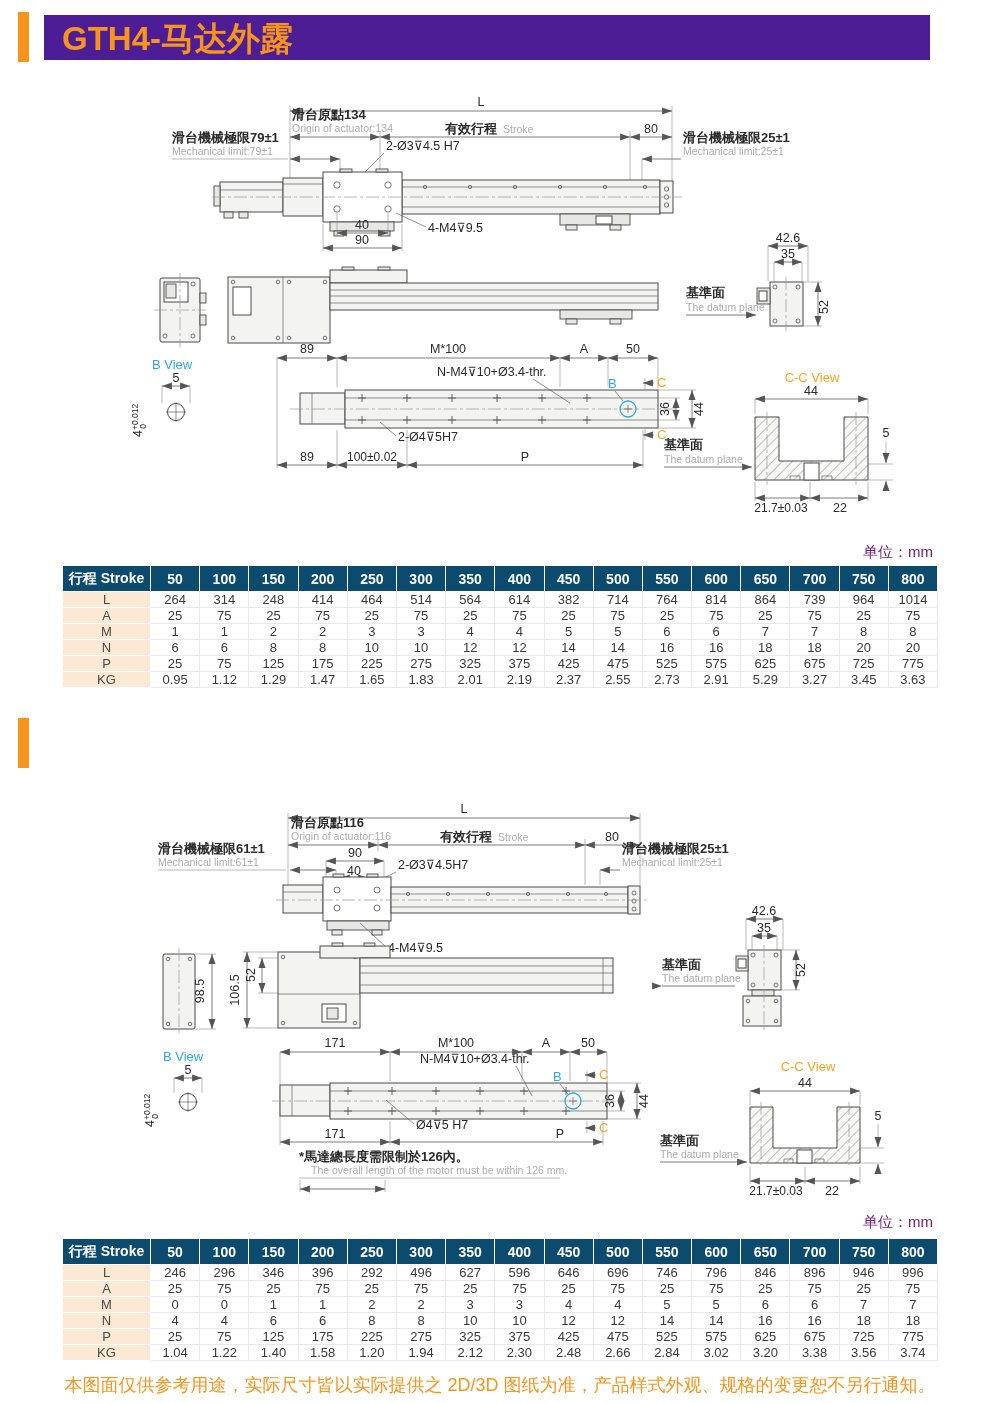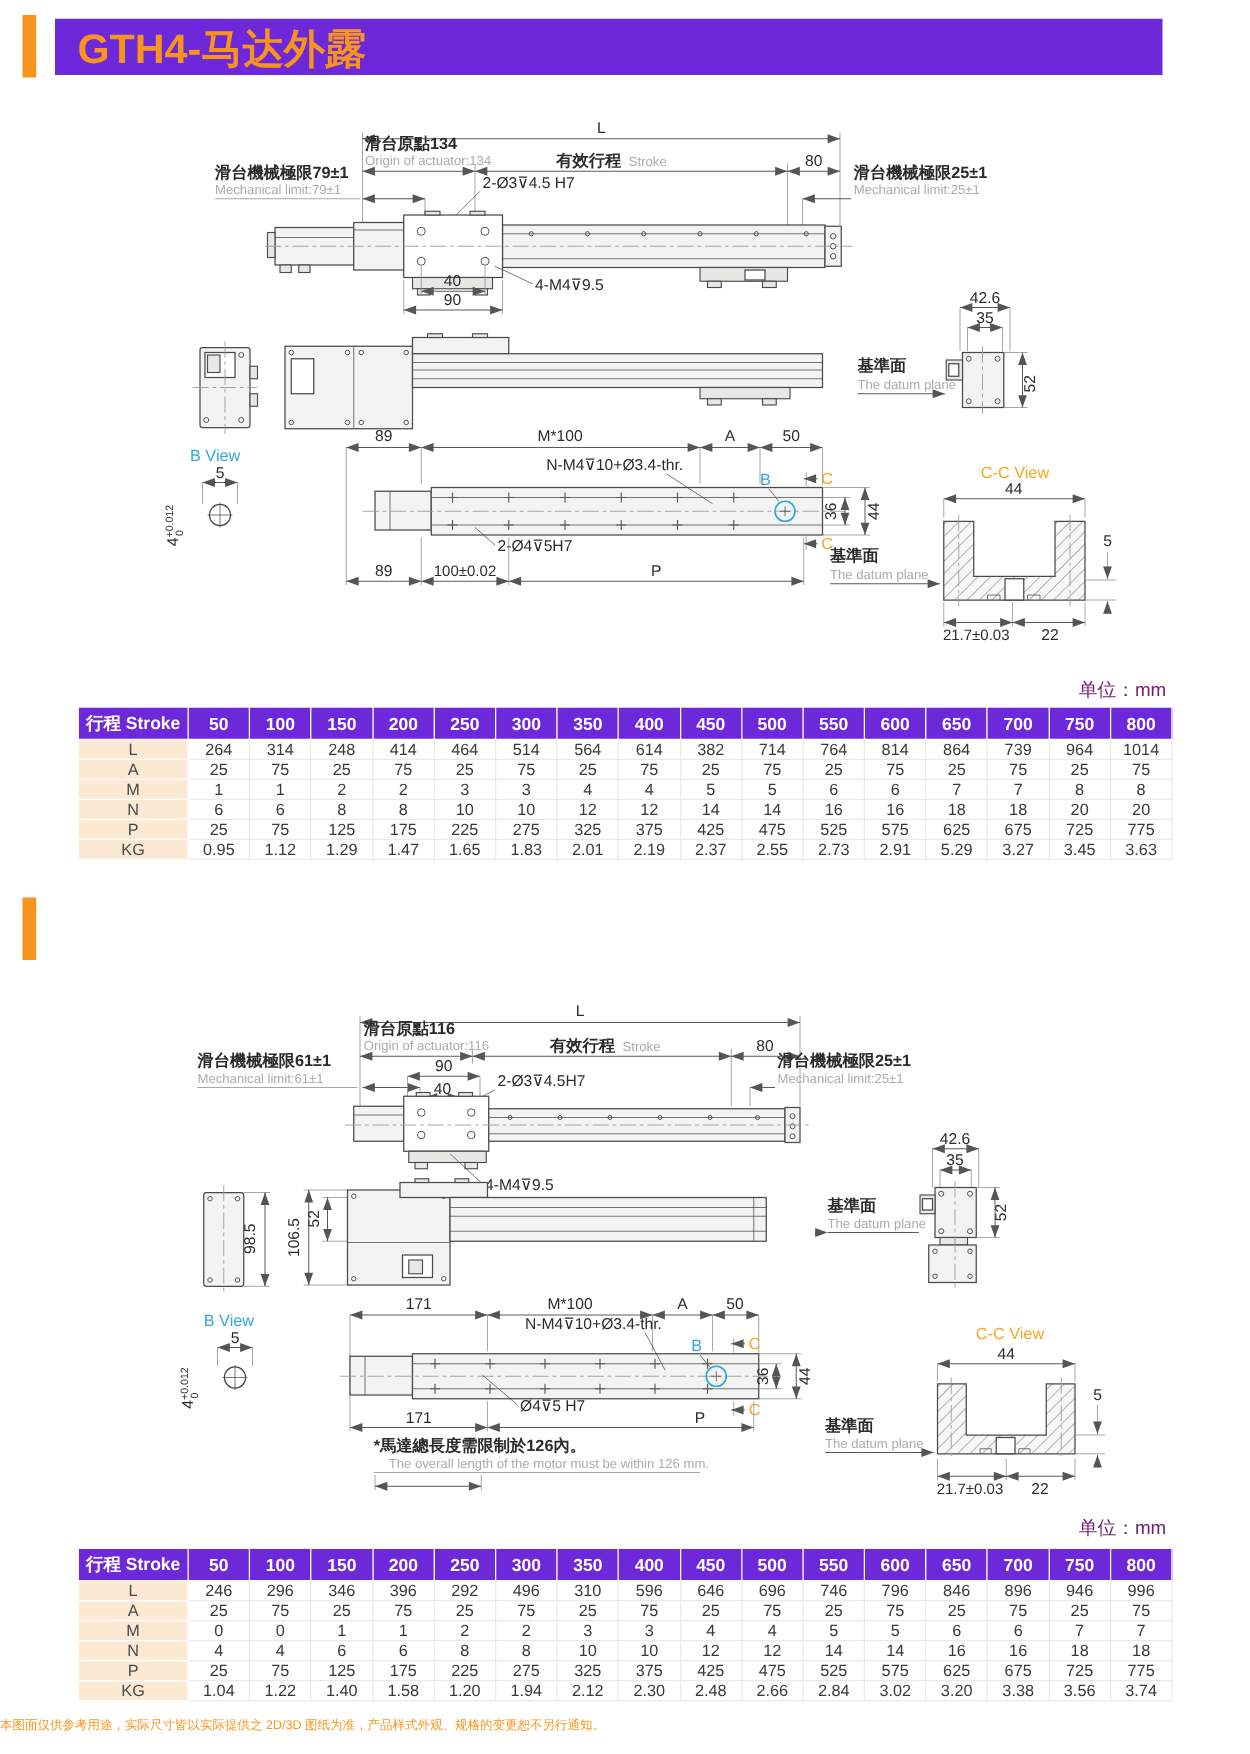--- a/index.html
+++ b/index.html
@@ -1,26 +1,26 @@
 <!DOCTYPE html>
 <html><head>
 <meta charset="utf-8">
 <style>
   html,body{margin:0;padding:0;background:#fff;}
   .page{position:relative;width:1000px;height:1403px;background:#fff;font-family:"Liberation Sans",sans-serif;overflow:hidden;}
   .sec-header{position:absolute;left:0;width:100%;height:52px;}
   .accent-bar{position:absolute;left:18px;top:0;width:11px;height:50px;background:#F7941D;}
-  .band{position:absolute;left:44px;top:3px;right:70px;height:45px;background:#6d28d9;}
+  .band{position:absolute;left:44px;top:3px;right:70px;height:45px;background:#4c1d95;}
   .band h1{margin:0;padding:3px 0 0 18px;font-size:33px;line-height:42px;font-weight:bold;color:#F7941D;font-family:"Liberation Sans",sans-serif;}
   .unit{position:absolute;right:67px;font-size:15px;color:#701a75;}
   .dim-table{position:absolute;left:62px;width:876px;border-collapse:collapse;table-layout:fixed;}
-  .dim-table th{background:#6d28d9;color:#fff;font-size:14px;font-weight:bold;height:25px;border:1px solid #fff;padding:0;text-align:center;}
+  .dim-table th{background:#0c4a6e;color:#fff;font-size:14px;font-weight:bold;height:25px;border:1px solid #fff;padding:0;text-align:center;}
   .dim-table td{background:#fff;color:#3a3a3a;font-size:13px;height:15px;border:1px solid #E9E9E9;padding:0;text-align:center;line-height:1;}
   .dim-table td.rl{background:#FBE9D3;color:#4a4a4a;border:1px solid #fff;}
-  .footer{position:absolute;top:1373px;left:0;width:100%;text-align:left;color:#F7941D;font-size:10px;}
+  .footer{position:absolute;top:1373px;left:0;width:100%;text-align:center;color:#F7941D;font-size:18px;}
   svg.drawing{position:absolute;left:0;}
   svg .pl{fill:#F3F3F1;stroke:#4A4A4A;stroke-width:1;}
   svg .pw{fill:#FFFFFF;stroke:#4A4A4A;stroke-width:1;}
   svg .pd{fill:#E7E7E4;stroke:#4A4A4A;stroke-width:.9;}
   svg .tn{fill:none;stroke:#4A4A4A;stroke-width:.6;}
   svg .dm{fill:none;stroke:#5a5a5a;stroke-width:.8;}
   svg .ex{fill:none;stroke:#8a8a8a;stroke-width:.6;}
   svg .cl{fill:none;stroke:#9a9a9a;stroke-width:.7;stroke-dasharray:13 3 3 3;}
   svg .hole{fill:none;stroke:#555;stroke-width:.8;}
   svg text{font-family:"Liberation Sans",sans-serif;}
@@ -679,21 +679,21 @@
       </thead>
     <tbody>
         <tr>
           <td class="rl">L</td>
           <td>246</td>
           <td>296</td>
           <td>346</td>
           <td>396</td>
           <td>292</td>
           <td>496</td>
-          <td>310</td>
+          <td>627</td>
           <td>596</td>
           <td>646</td>
           <td>696</td>
           <td>746</td>
           <td>796</td>
           <td>846</td>
           <td>896</td>
           <td>946</td>
           <td>996</td>
         </tr>

